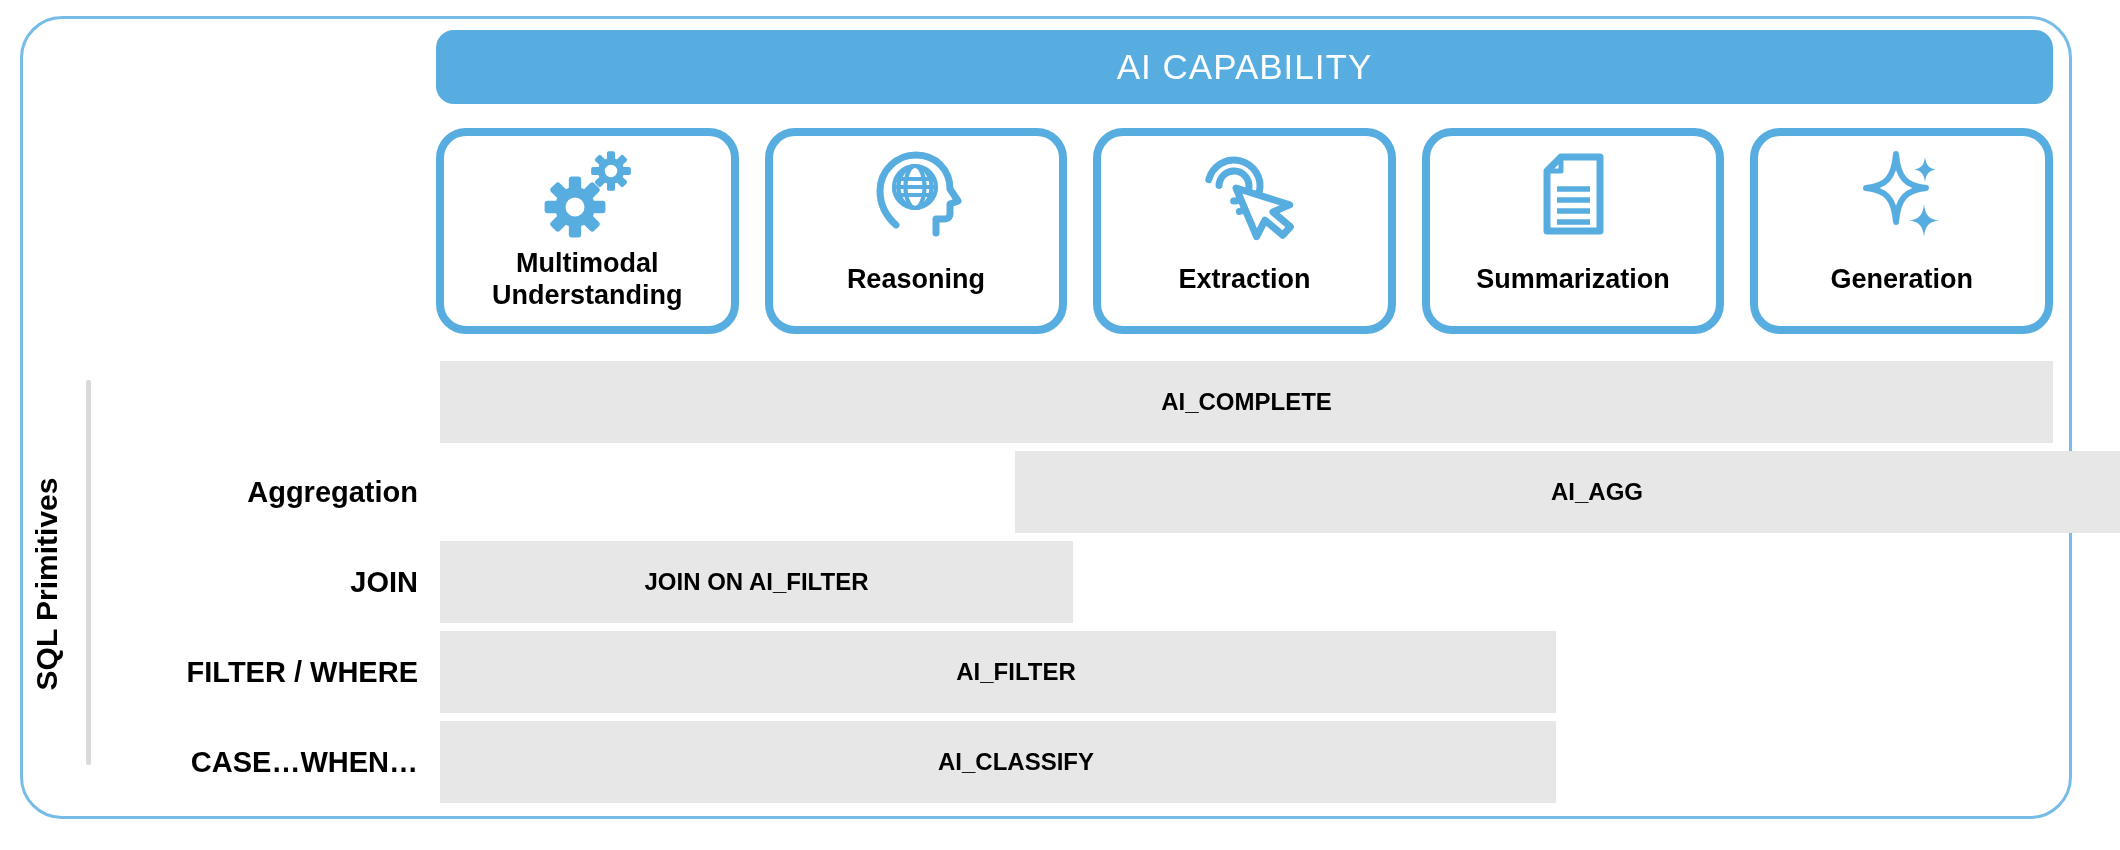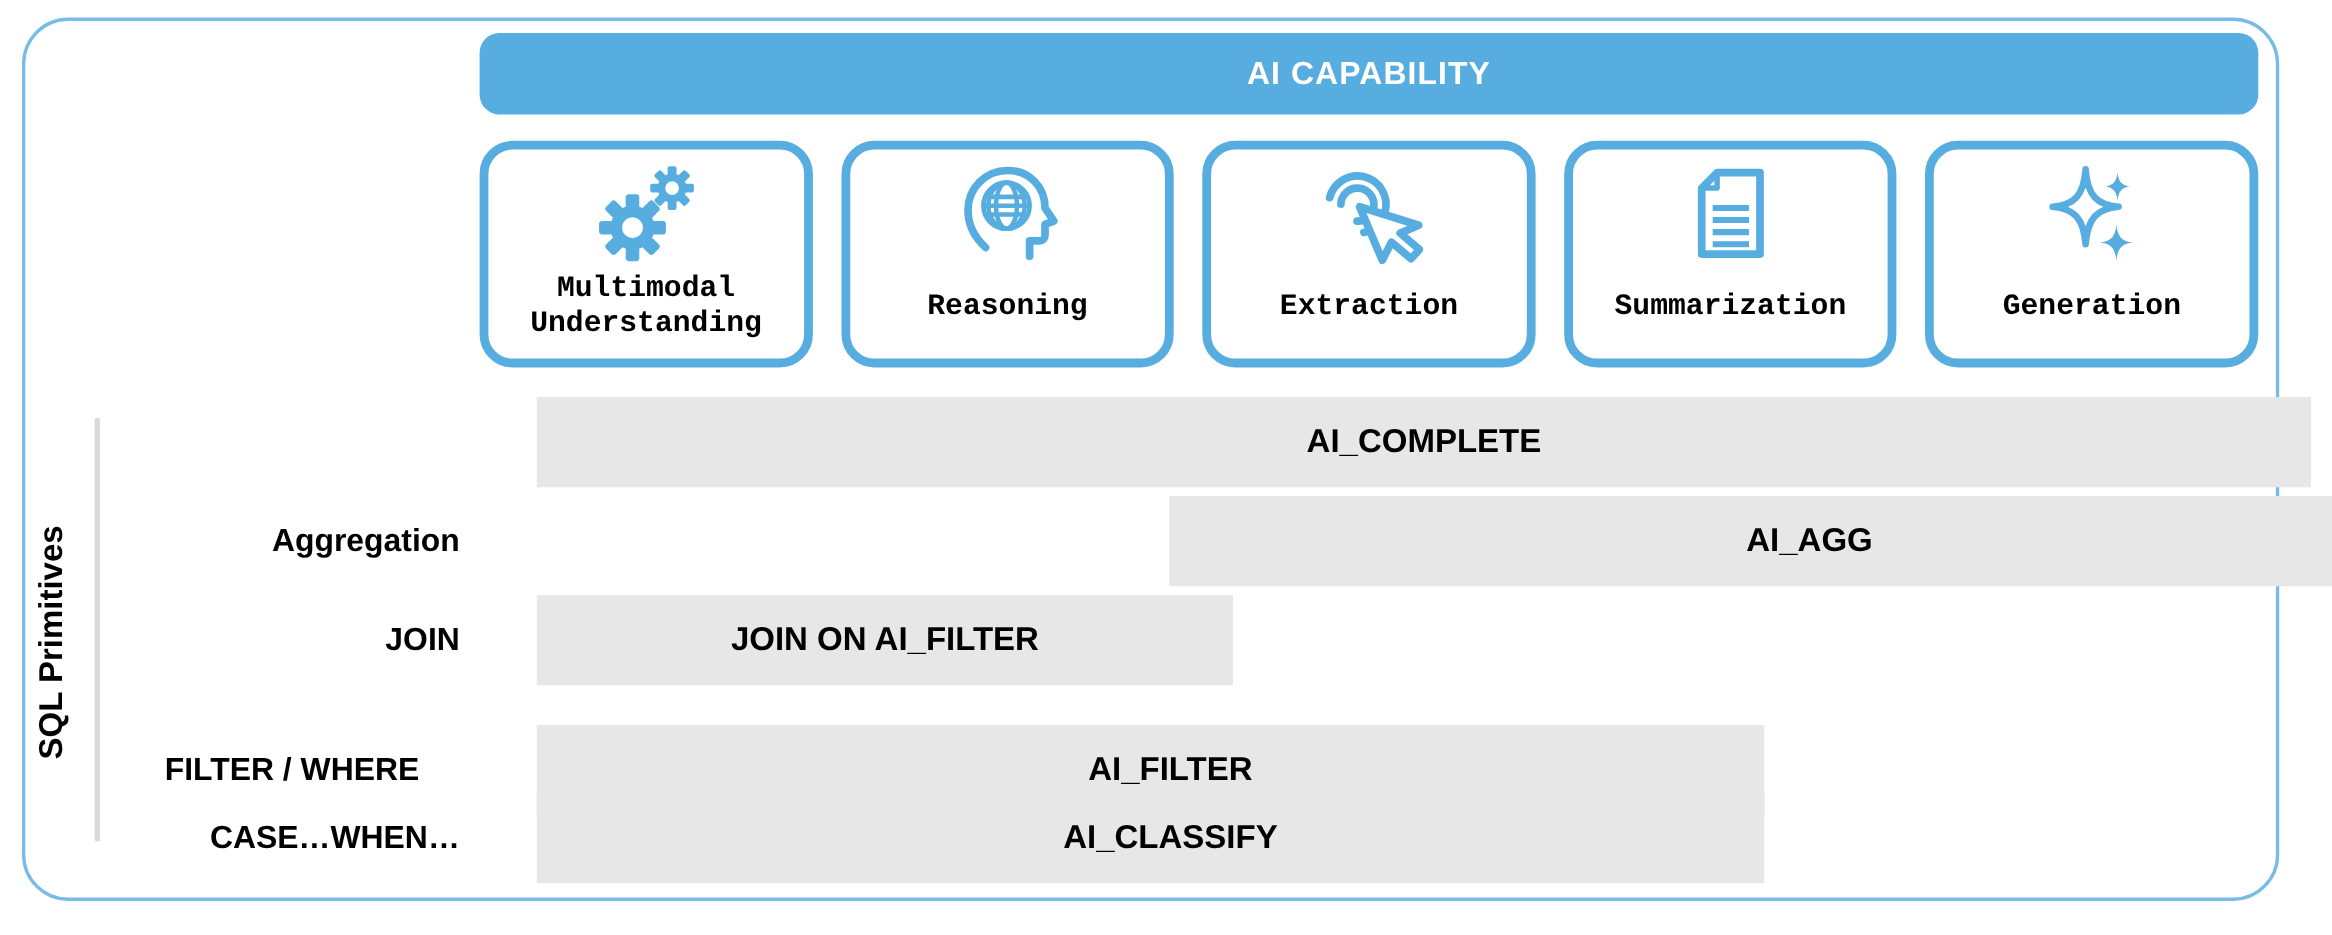--- a/index.html
+++ b/index.html
@@ -17,26 +17,26 @@
     position:absolute;left:20px;top:16px;width:2052px;height:803px;
     border:3px solid var(--frame-border);border-radius:42px;background:#fff;
   }
   
   .cap-header{
     position:absolute;left:413px;top:11px;width:1617px;height:74px;
     background:var(--accent-blue);border-radius:18px;
     display:flex;align-items:center;justify-content:center;
   }
   .cap-header span{
-    color:var(--header-text);font-size:29px;font-weight:700;letter-spacing:1px;
+    color:var(--header-text);font-size:35px;font-weight:400;letter-spacing:1px;
   }
   
   .cards{
     position:absolute;left:413px;top:109px;width:1617px;height:206px;
-    display:flex;gap:26px;font-family:Liberation Mono, monospace;
+    display:flex;gap:26px;
   }
   .card{
     flex:1;border:8px solid var(--accent-blue);border-radius:30px;background:#fff;
     display:flex;flex-direction:column;align-items:stretch;
   }
   .icon-wrap{
     height:106px;display:flex;align-items:center;justify-content:center;
     color:var(--accent-blue);padding-top:10px;
   }
   .icon-wrap svg{width:100px;height:100px;display:block;}
@@ -53,23 +53,23 @@
     position:absolute;left:63px;top:361px;width:5px;height:385px;
     background:var(--axis-line);border-radius:2px;
   }
   
   .row-label{
     position:absolute;left:90px;width:305px;height:82px;line-height:82px;
     text-align:right;font-size:29px;font-weight:700;white-space:nowrap;
   }
   .bar{
     position:absolute;height:82px;line-height:82px;background:var(--bar-gray);
-    text-align:center;font-size:30px;font-weight:700;white-space:nowrap;margin-left:48px;
-  }
-  .r0{top:342px;} .r1{top:432px;} .r2{top:522px;} .r3{top:640px;text-align:center;} .r4{top:702px;}
+    text-align:center;font-size:24px;font-weight:700;white-space:nowrap;
+  }
+  .r0{top:342px;} .r1{top:432px;} .r2{top:522px;} .r3{top:612px;} .r4{top:702px;}
   .bar.b0{left:417px;width:1613px;}
   .bar.b1{left:992px;width:1164px;}
   .bar.b2{left:417px;width:633px;}
   .bar.b3{left:417px;width:1116px;padding-left:36px;}
   .bar.b4{left:417px;width:1116px;padding-left:36px;}
 </style>
 </head>
 <body>
 
 <div class="frame">

